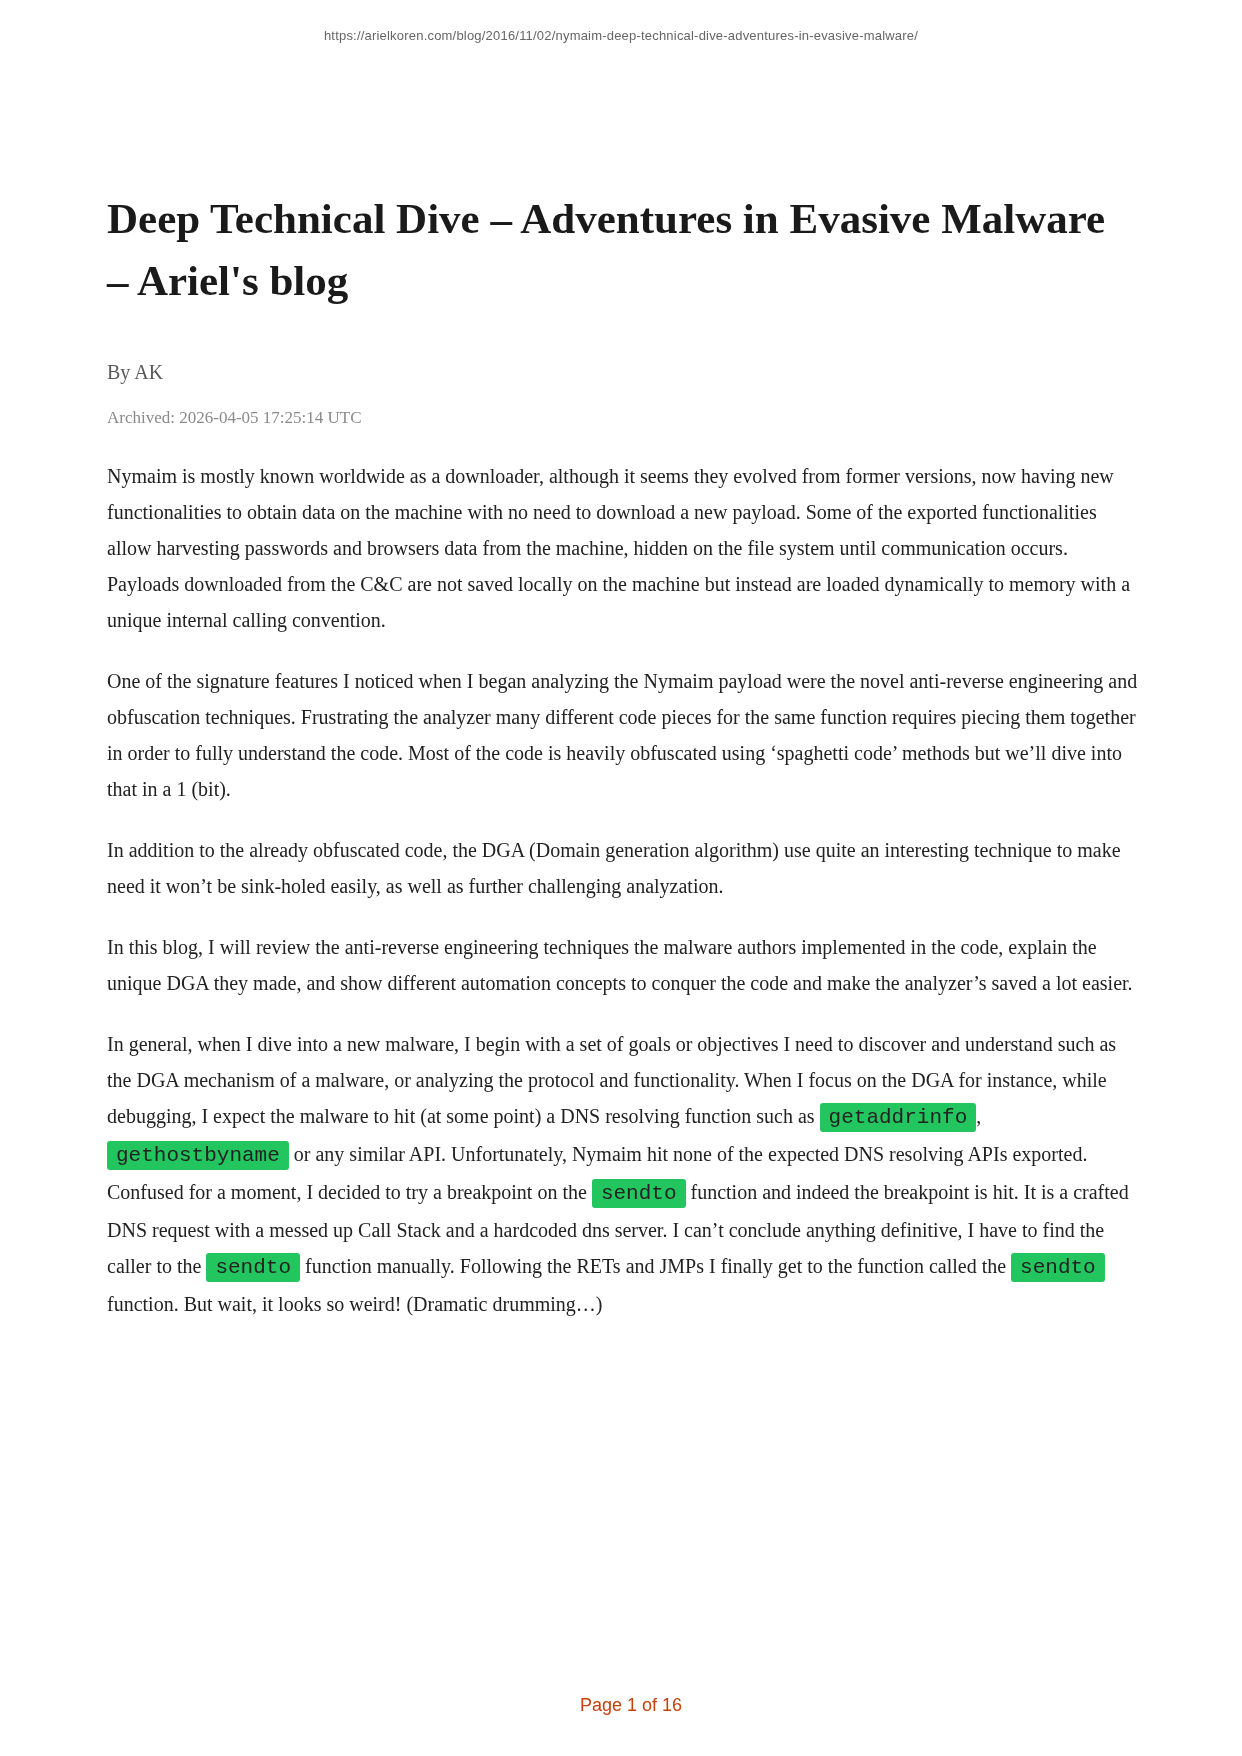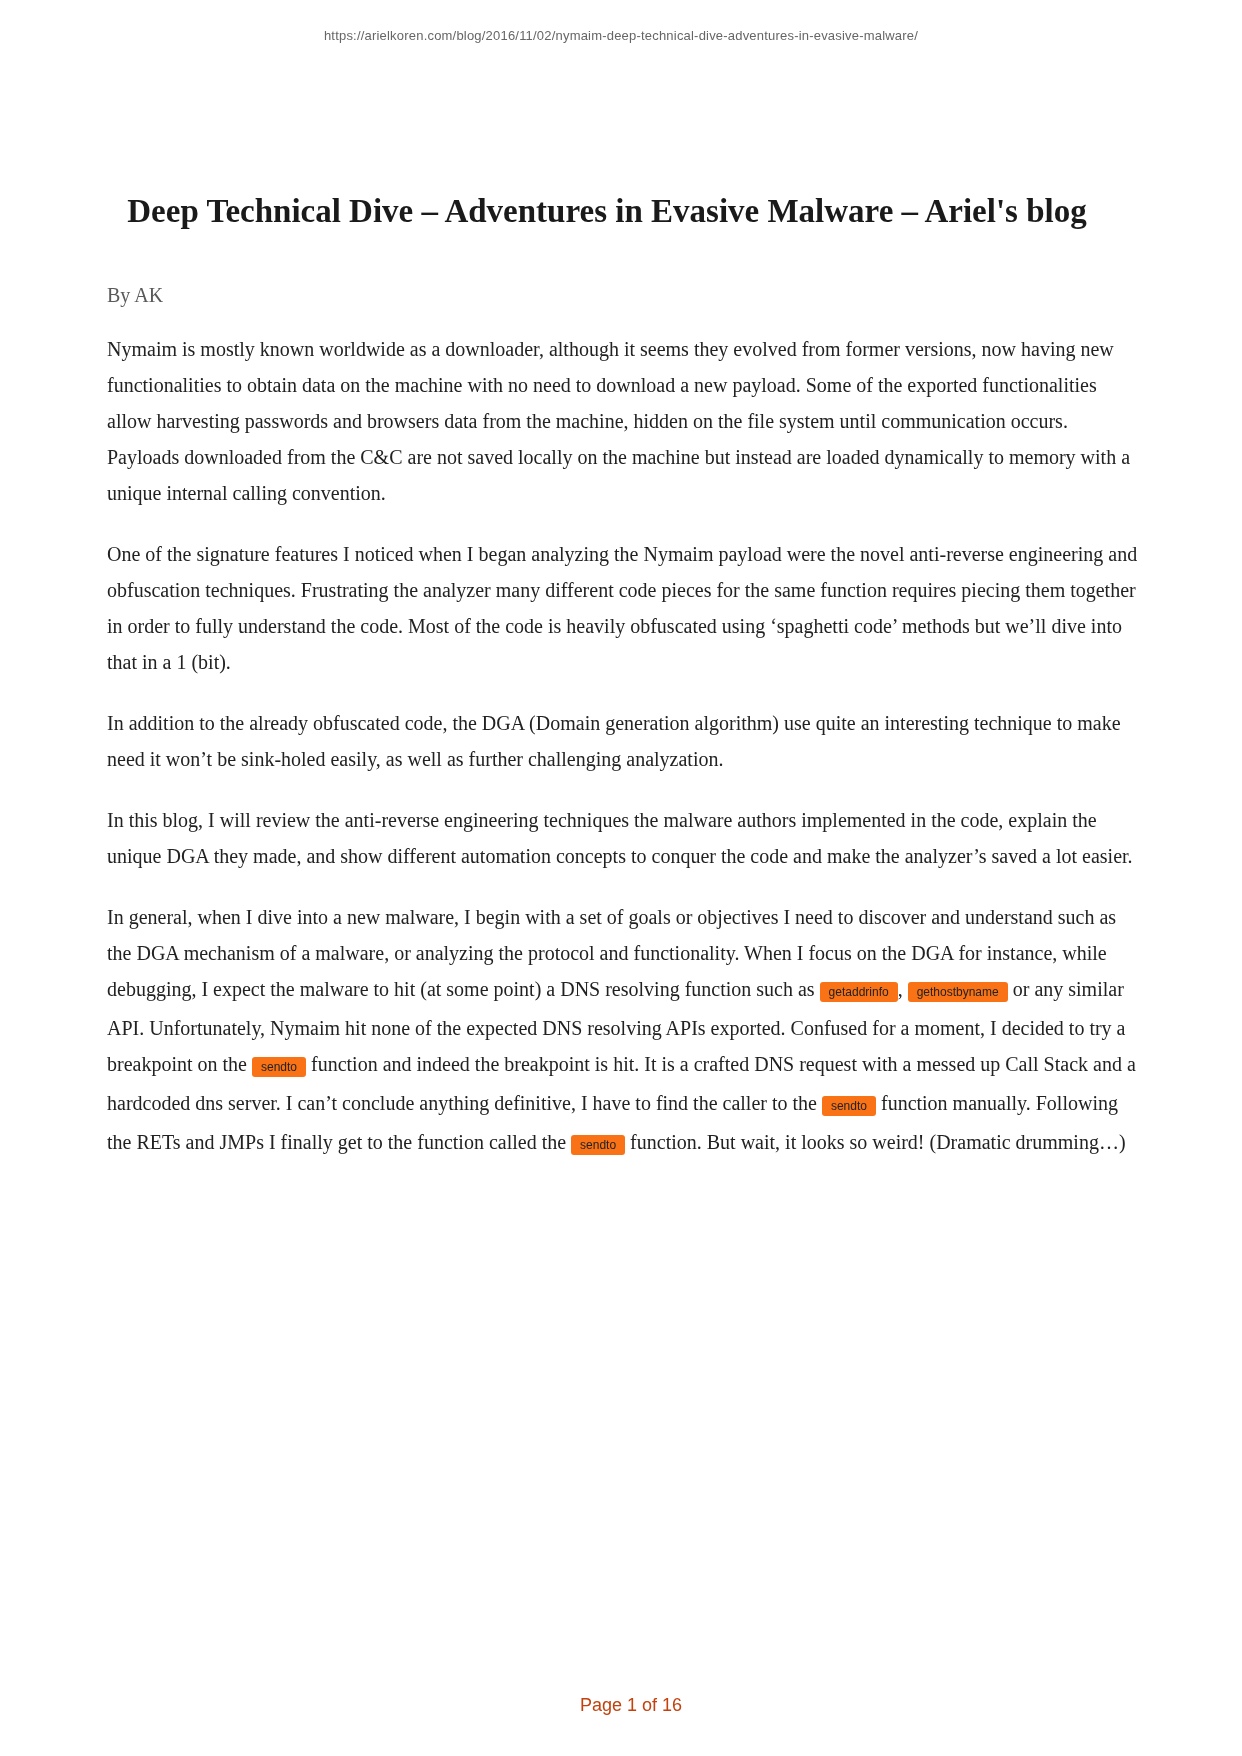--- a/index.html
+++ b/index.html
@@ -29,27 +29,26 @@
     color: #666666;
     letter-spacing: 0.2px;
   }
   .content {
     position: absolute;
     top: 188px;
     left: 107px;
     width: 1035px;
   }
   h1.article-title {
-    font-size: 33px;
+    font-size: 43px;
     font-weight: 700;
     color: #1a1a1a;
     line-height: 1.45;
     max-width: 1000px;
     margin-bottom: 48px;
-    text-align: center;
   }
   .byline {
     font-size: 20px;
     color: #5a5a5a;
     margin-bottom: 24px;
   }
   .archived {
     font-size: 17px;
     color: #8a8a8a;
     margin-bottom: 30px;
@@ -61,23 +60,23 @@
     margin-bottom: 25px;
     text-align: left;
   }
   h2.section-heading {
     font-size: 26px;
     font-weight: 700;
     color: #1a1a1a;
     margin: 38px 0 28px 0;
   }
   .body-copy code {
-    font-family: Liberation Sans, sans-serif;
-    font-size: 12px;
-    background: #f97316;
+    font-family: Liberation Mono, monospace;
+    font-size: 21px;
+    background: #22c55e;
     padding: 3px 9px;
     border-radius: 3px;
     color: #222222;
     white-space: nowrap;
   }
   .page-footer {
     position: absolute;
     bottom: 40px;
     left: 10px;
     width: 100%;
@@ -93,20 +92,21 @@
 <div class="page">
 
   <div class="url-header">https://arielkoren.com/blog/2016/11/02/nymaim-deep-technical-dive-adventures-in-evasive-malware/</div>
 
   <div class="content">
 
     <h1 class="article-title">Deep Technical Dive – Adventures in Evasive Malware – Ariel's blog</h1>
 
     <div class="byline">By AK</div>
 
+    <div class="archived">Archived: 2026-04-05 17:25:14 UTC</div>
 
     <div class="body-copy">
 
       <p>Nymaim is mostly known worldwide as a downloader, although it seems they evolved from former versions, now having new functionalities to obtain data on the machine with no need to download a new payload. Some of the exported functionalities allow harvesting passwords and browsers data from the machine, hidden on the file system until communication occurs. Payloads downloaded from the C&amp;C are not saved locally on the machine but instead are loaded dynamically to memory with a unique internal calling convention.</p>
 
       <p>One of the signature features I noticed when I began analyzing the Nymaim payload were the novel anti-reverse engineering and obfuscation techniques. Frustrating the analyzer many different code pieces for the same function requires piecing them together in order to fully understand the code. Most of the code is heavily obfuscated using ‘spaghetti code’ methods but we’ll dive into that in a 1 (bit).</p>
 
       <p>In addition to the already obfuscated code, the DGA (Domain generation algorithm) use quite an interesting technique to make need it won’t be sink-holed easily, as well as further challenging analyzation.</p>
 
       <p>In this blog, I will review the anti-reverse engineering techniques the malware authors implemented in the code, explain the unique DGA they made, and show different automation concepts to conquer the code and make the analyzer’s saved a lot easier.</p>

